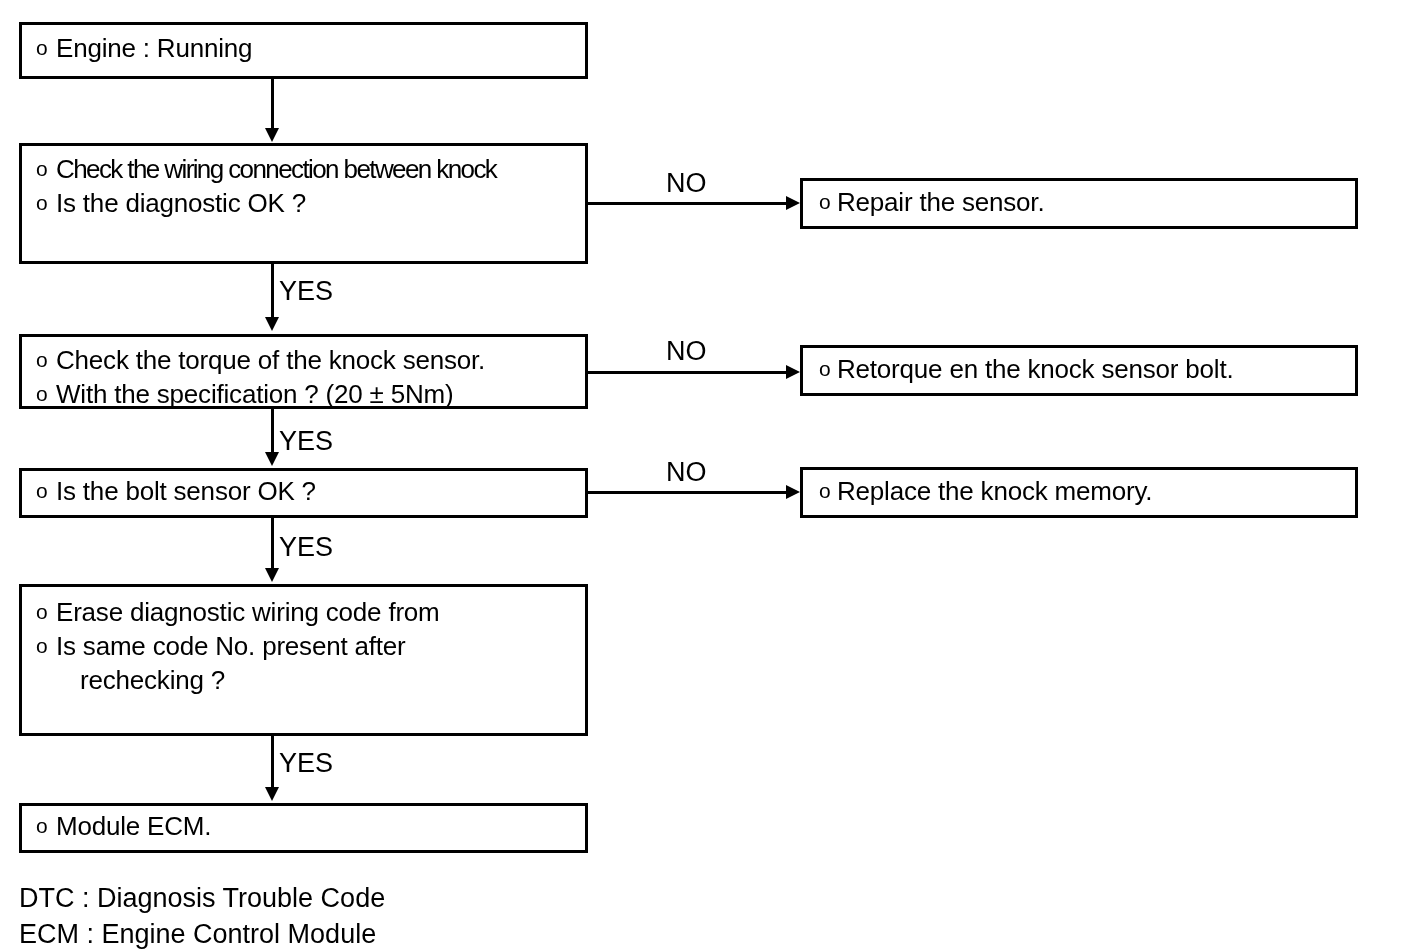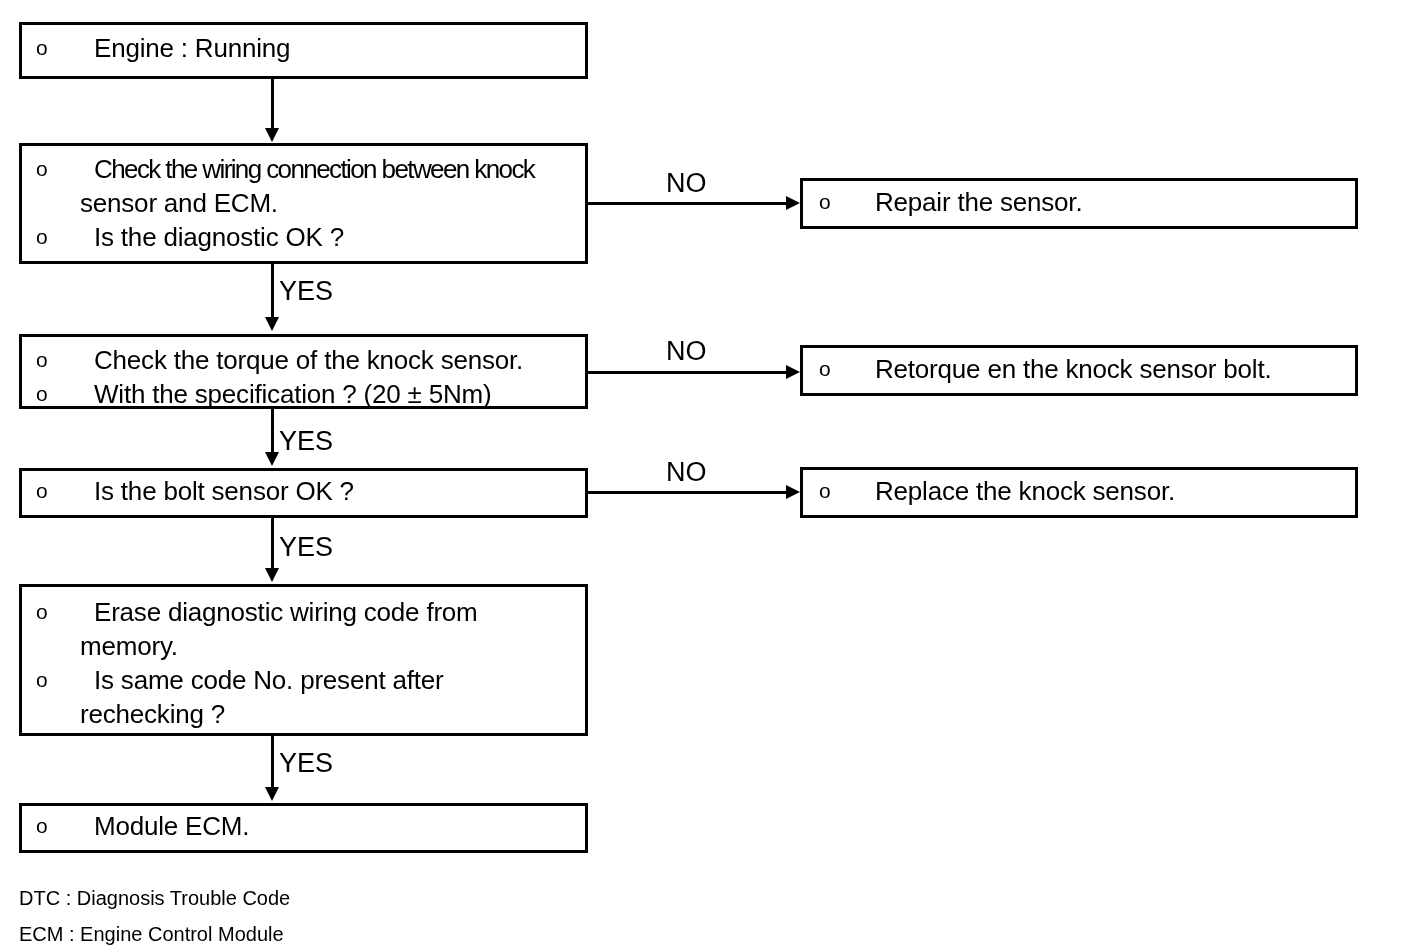--- a/index.html
+++ b/index.html
@@ -43,21 +43,21 @@
   }
   .bullet {
     position: absolute;
     left: 14px;
     top: 0;
     font-size: 21px;
     line-height: 34px;
   }
   .line-text {
     display: block;
-    padding-left: 72px;
+    padding-left: 34px;
     white-space: nowrap;
   }
   .line-text.cont {
     padding-left: 58px;
   }
   .line-row.nobullet .line-text {
     padding-left: 58px;
   }
 
   
@@ -94,21 +94,21 @@
   .edge-label {
     position: absolute;
     font-size: 27px;
     line-height: 27px;
     white-space: nowrap;
   }
 
   
   .legend {
     position: absolute;
-    font-size: 20px;
+    font-size: 27px;
     line-height: 36px;
     white-space: nowrap;
     text-align: center;
   }
 </style>
 </head>
 <body>
 
 <div id="canvas">
 
@@ -123,23 +123,20 @@
 
   <div class="vline" style="left:271px; top:79px; height:52px;"></div>
   <div class="arrow-down" style="left:265px; top:128px;"></div>
 
   <div class="box" style="left:19px; top:143px; width:569px; height:121px;">
     <div class="box-lines">
       <div class="line-row">
         <span class="bullet">o</span>
         <span class="line-text" style="letter-spacing:-1.6px;">Check the wiring connection between knock</span>
       </div>
-      <div class="line-row nobullet">
-        <span class="line-text cont">sensor and ECM.</span>
-      </div>
       <div class="line-row">
         <span class="bullet">o</span>
         <span class="line-text">Is the diagnostic OK ?</span>
       </div>
     </div>
   </div>
 
   <div class="hline" style="left:588px; top:202px; width:199px;"></div>
   <div class="arrow-right" style="left:786px; top:196px;"></div>
   <div class="edge-label" style="left:666px; top:170px;">NO</div>
@@ -197,38 +194,35 @@
   </div>
 
   <div class="hline" style="left:588px; top:491px; width:199px;"></div>
   <div class="arrow-right" style="left:786px; top:485px;"></div>
   <div class="edge-label" style="left:666px; top:459px;">NO</div>
 
   <div class="box right" style="left:800px; top:467px; width:558px; height:51px;">
     <div class="box-lines" style="padding-top:4px;">
       <div class="line-row">
         <span class="bullet">o</span>
-        <span class="line-text">Replace the knock sensor.</span>
+        <span class="line-text">Replace the knock memory.</span>
       </div>
     </div>
   </div>
 
   <div class="vline" style="left:271px; top:518px; height:52px;"></div>
   <div class="arrow-down" style="left:265px; top:568px;"></div>
   <div class="edge-label" style="left:279px; top:534px;">YES</div>
 
   <div class="box" style="left:19px; top:584px; width:569px; height:152px;">
     <div class="box-lines" style="padding-top:8px;">
       <div class="line-row">
         <span class="bullet">o</span>
         <span class="line-text">Erase diagnostic wiring code from</span>
       </div>
-      <div class="line-row nobullet">
-        <span class="line-text cont">memory.</span>
-      </div>
       <div class="line-row">
         <span class="bullet">o</span>
         <span class="line-text">Is same code No. present after</span>
       </div>
       <div class="line-row nobullet">
         <span class="line-text cont">rechecking ?</span>
       </div>
     </div>
   </div>
 

